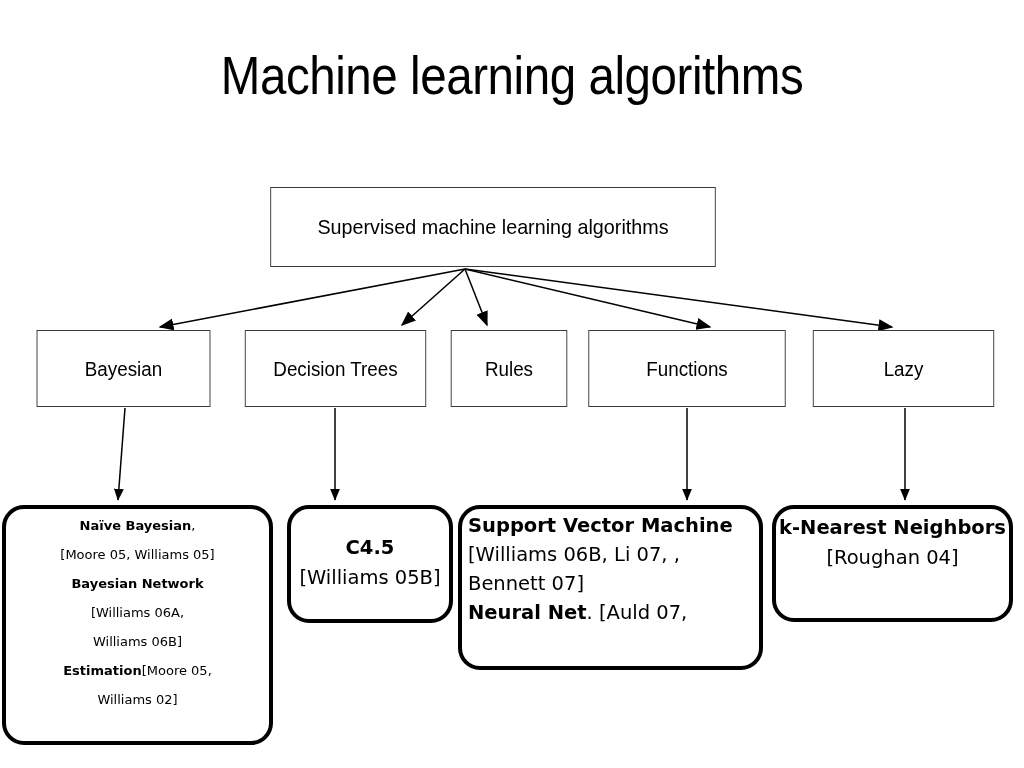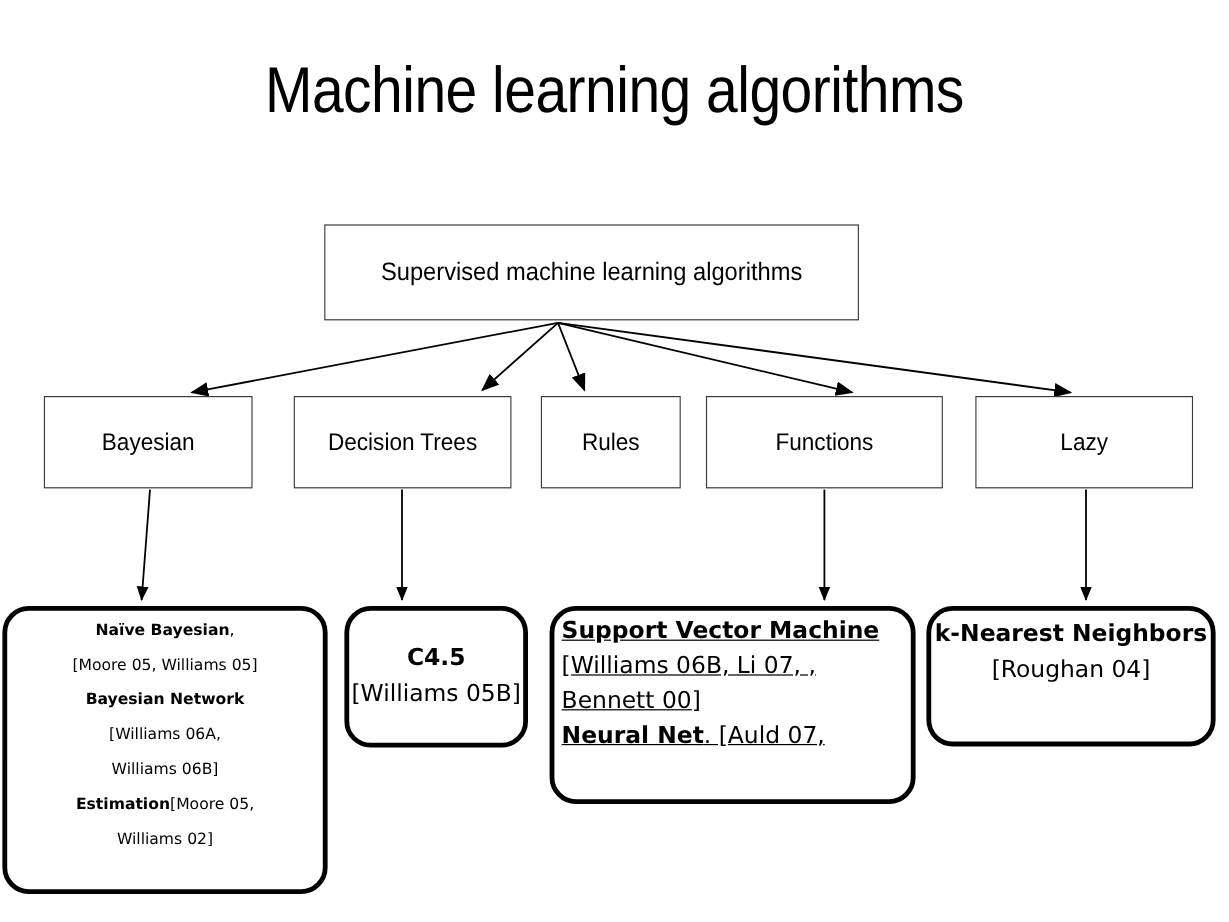--- a/index.html
+++ b/index.html
@@ -84,31 +84,30 @@
     white-space: normal;
   }
   .round-node b { font-weight: 700; }
 
   #leaf-bayesian {
     left: 2px; top: 505px; width: 271px; height: 240px;
     font-size: 13px; line-height: 29px;
     padding-top: 2px;
   }
   #leaf-c45 {
-    left: 287px; top: 505px; width: 153px; height: 118px;
+    left: 287px; top: 505px; width: 166px; height: 118px;
     font-size: 19.5px; line-height: 30px;
     display: flex; align-items: flex-start; justify-content: center;
     padding-top: 24px;
   }
   #leaf-svm {
     left: 458px; top: 505px; width: 305px; height: 165px;
     font-size: 19.5px; line-height: 29px;
     text-align: left;
     padding: 2px 4px 0 6px;
-    text-decoration: underline;
   }
   #leaf-knn {
     left: 772px; top: 505px; width: 241px; height: 117px;
     font-size: 19.5px; line-height: 30px;
     display: flex; align-items: flex-start; justify-content: center;
   }
   #leaf-knn .txt { white-space: nowrap; }
 
   .nowrapline { white-space: nowrap; display: block; }
 
@@ -191,21 +190,21 @@
     <span class="txt">
         <span class="nowrapline"><b>C4.5</b></span>
         <span class="nowrapline">[Williams 05B]</span>
       </span>
   </div>
 
   <div class="round-node" id="leaf-svm">
     <span class="txt">
         <span class="nowrapline"><b>Support Vector Machine</b></span>
         <span class="nowrapline">[Williams 06B, Li 07,     ,</span>
-        <span class="nowrapline">Bennett 00]</span>
+        <span class="nowrapline">Bennett 07]</span>
         <span class="nowrapline"><b>Neural Net</b>. [Auld 07,</span>
       </span>
   </div>
 
   <div class="round-node" id="leaf-knn">
     <span class="txt">
         <span class="nowrapline"><b>k-Nearest Neighbors</b></span>
         <span class="nowrapline">[Roughan 04]</span>
       </span>
   </div>

